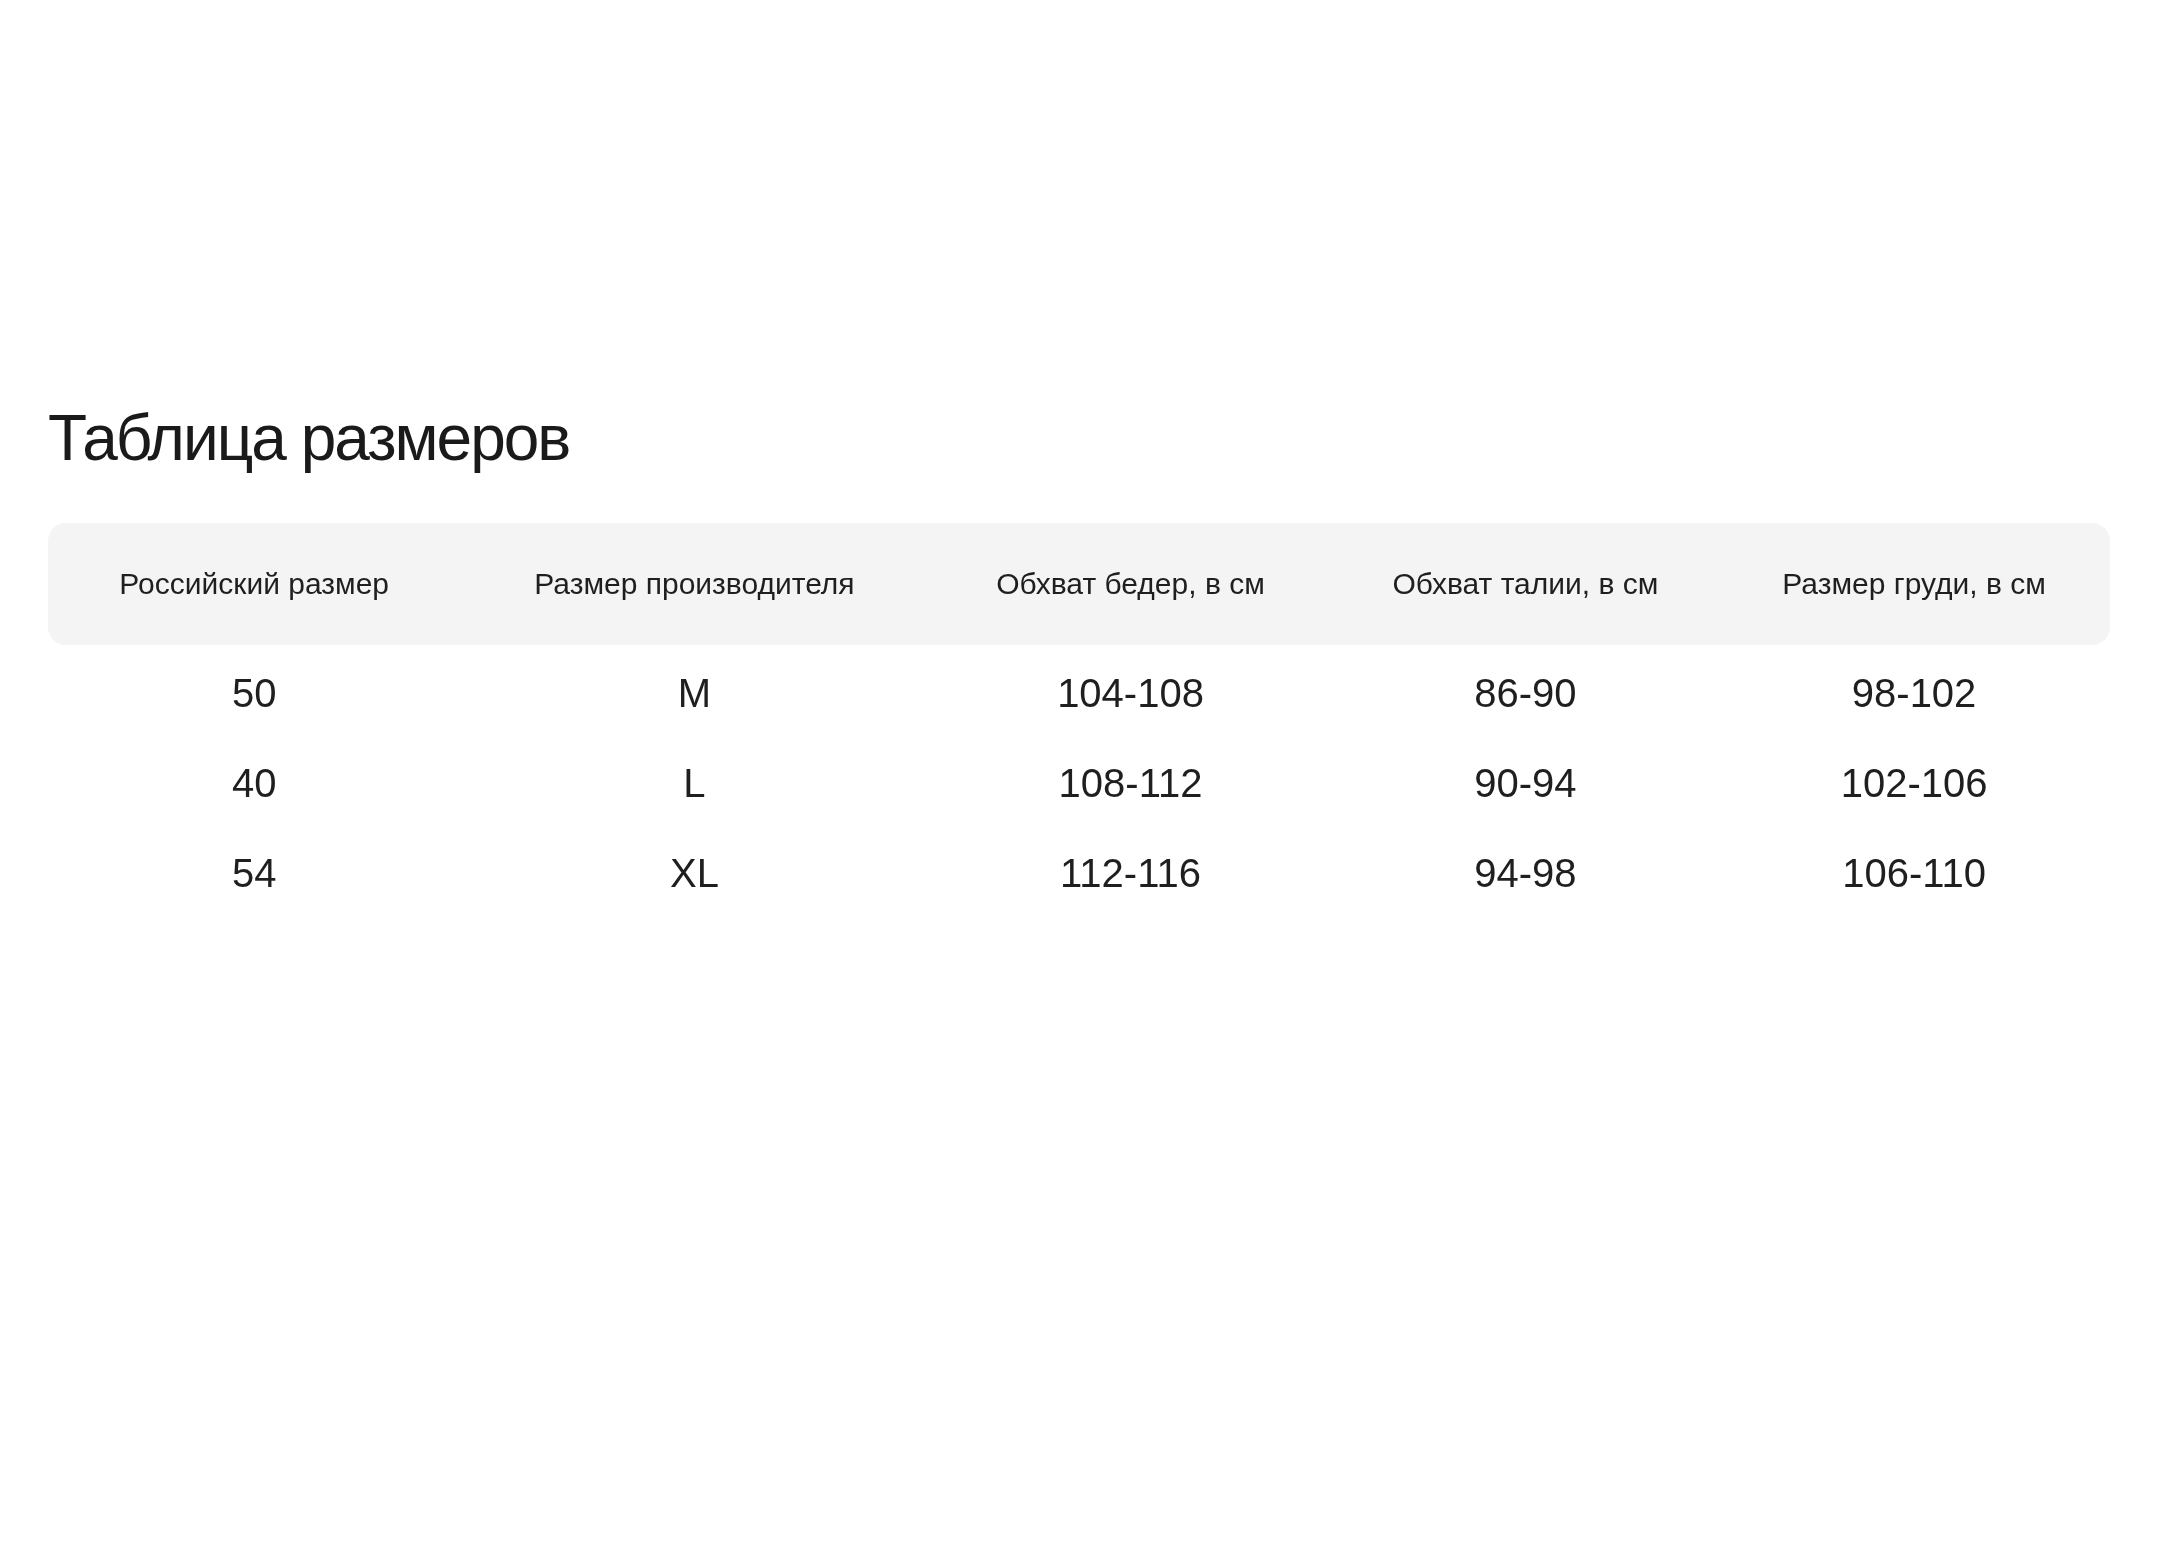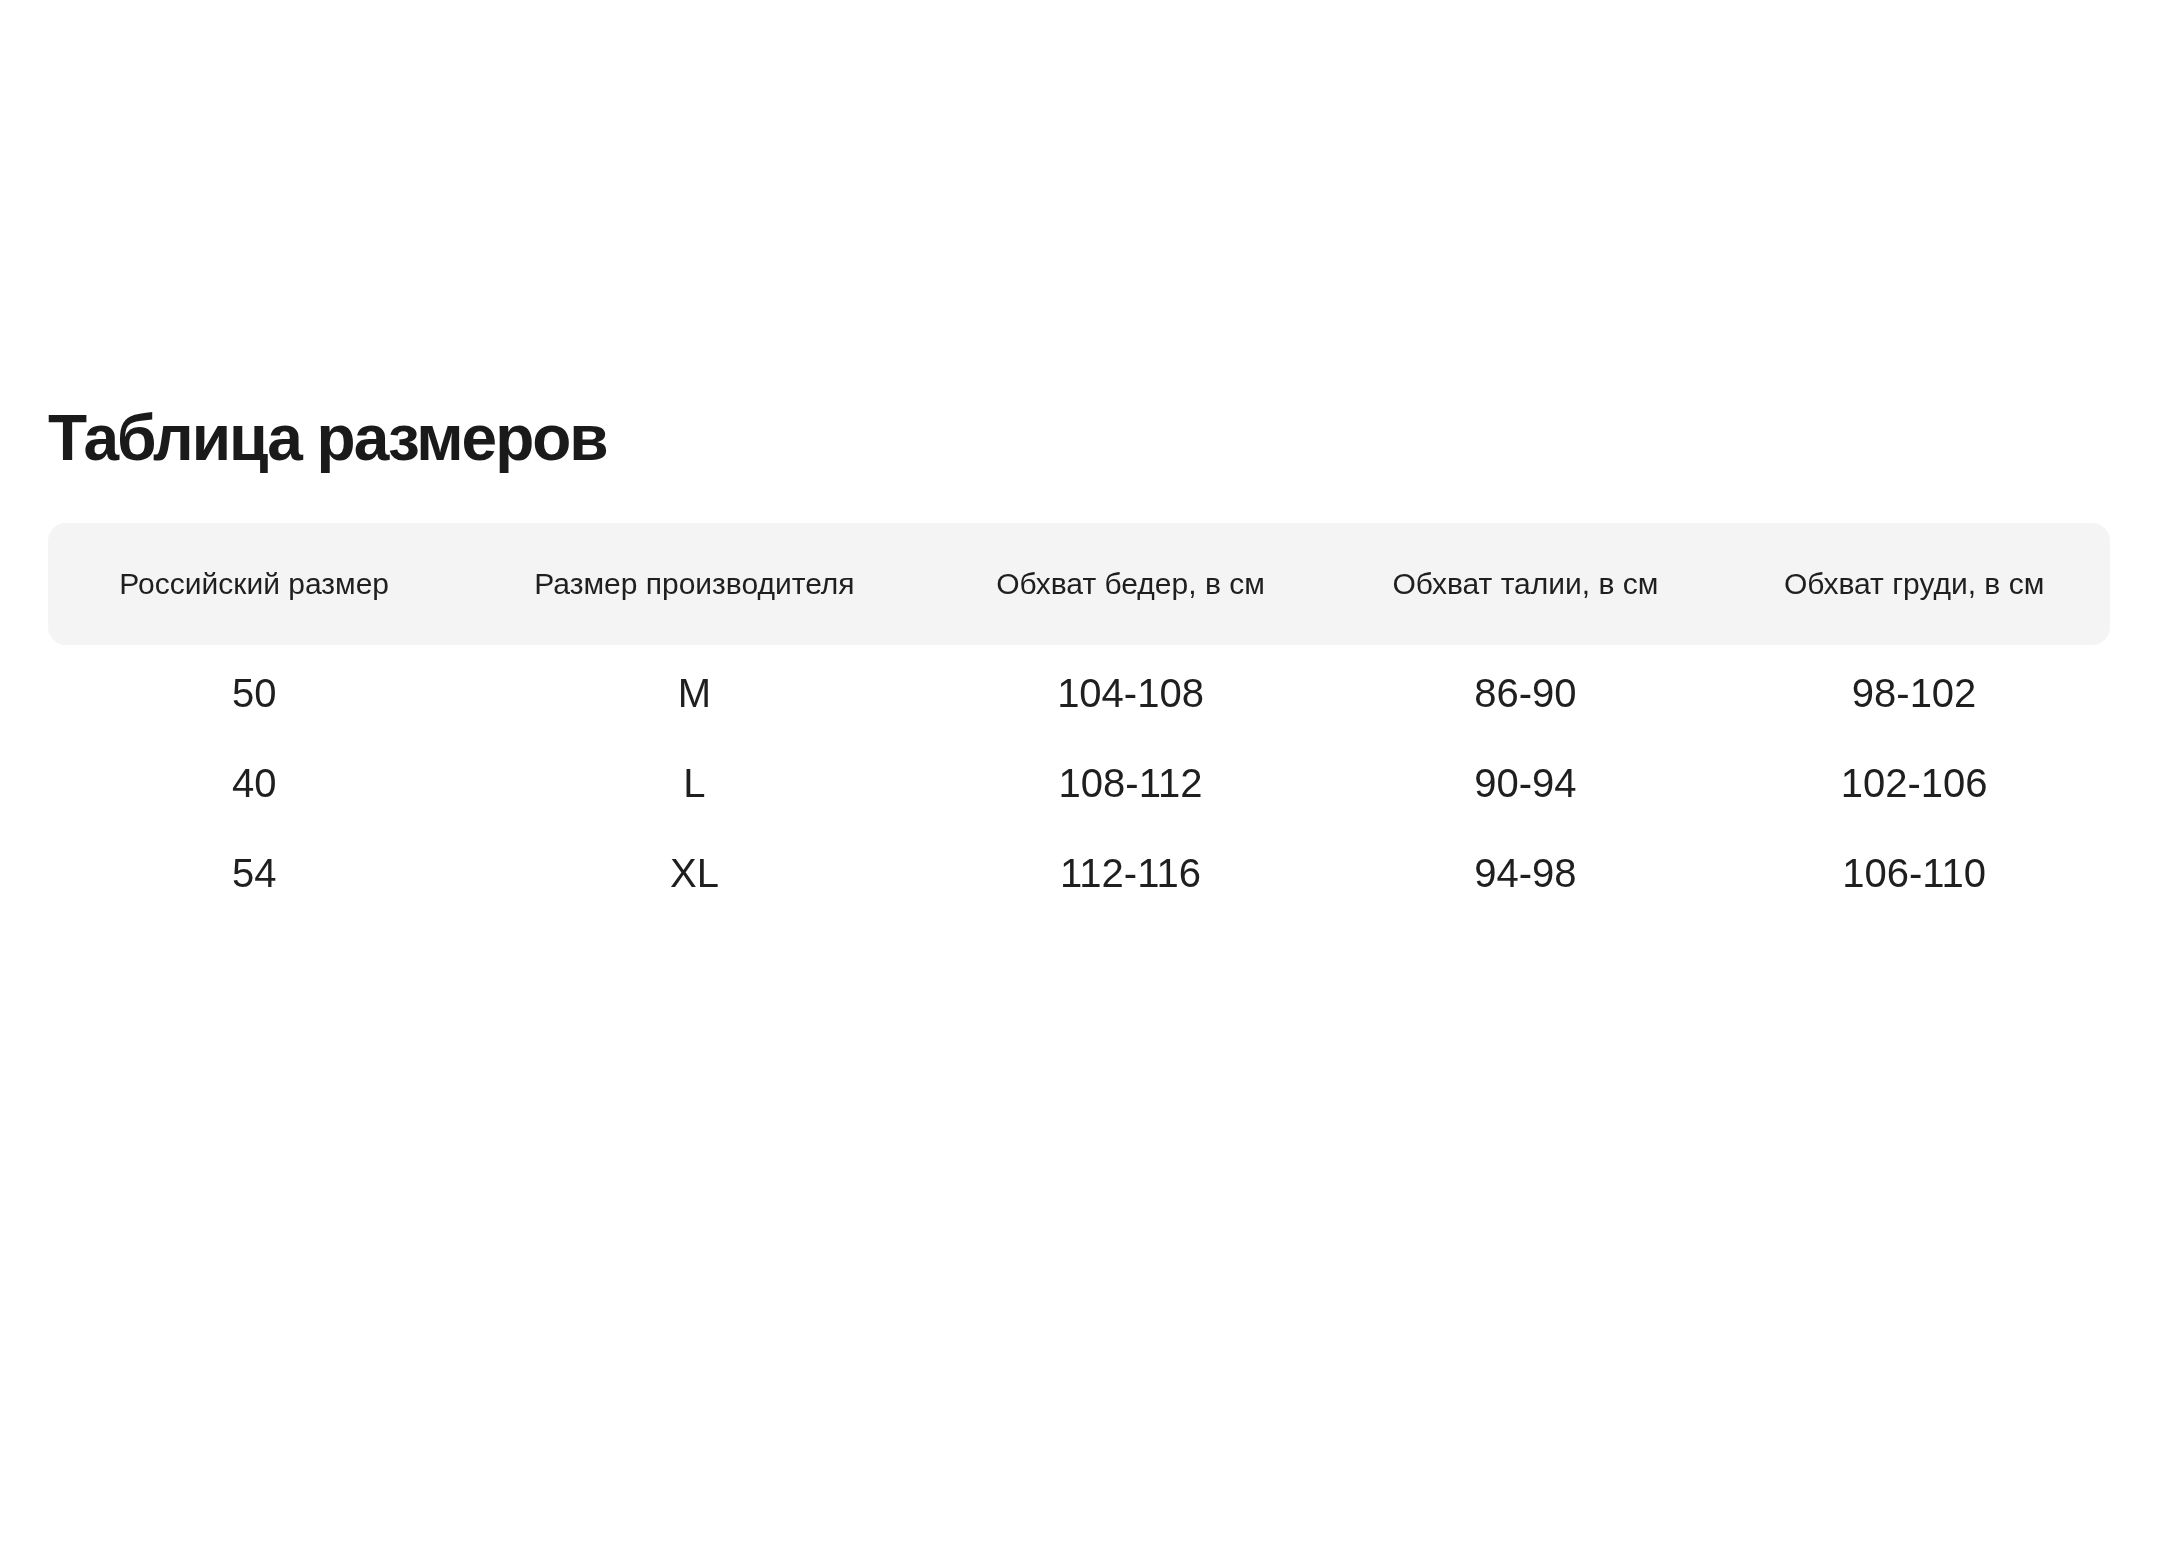--- a/index.html
+++ b/index.html
@@ -22,21 +22,21 @@
     background: #ffffff;
     overflow: hidden;
   }
   .page-title {
     position: absolute;
     left: 48px;
     top: 406px;
     margin: 0;
     font-size: 64px;
     line-height: 1;
-    font-weight: 700;
+    font-weight: 400;
     letter-spacing: -2px;
     color: var(--title-color, #1a1a1a);
     white-space: nowrap;
   }
   .size-table {
     position: absolute;
     left: 48px;
     top: 523px;
     width: 2062px;
     border-collapse: separate;
@@ -96,21 +96,21 @@
         <col class="c3">
         <col class="c4">
         <col class="c5">
     </colgroup>
     <thead>
       <tr>
         <th>Российский размер</th>
         <th>Размер производителя</th>
         <th>Обхват бедер, в см</th>
         <th>Обхват талии, в см</th>
-        <th>Обхват груди, в см</th>
+        <th>Размер груди, в см</th>
       </tr>
     </thead>
     <tbody id="size-table-body">
         <tr>
     <td>50</td>
     <td>M</td>
     <td>104-108</td>
     <td>86-90</td>
     <td>98-102</td>
   </tr>

